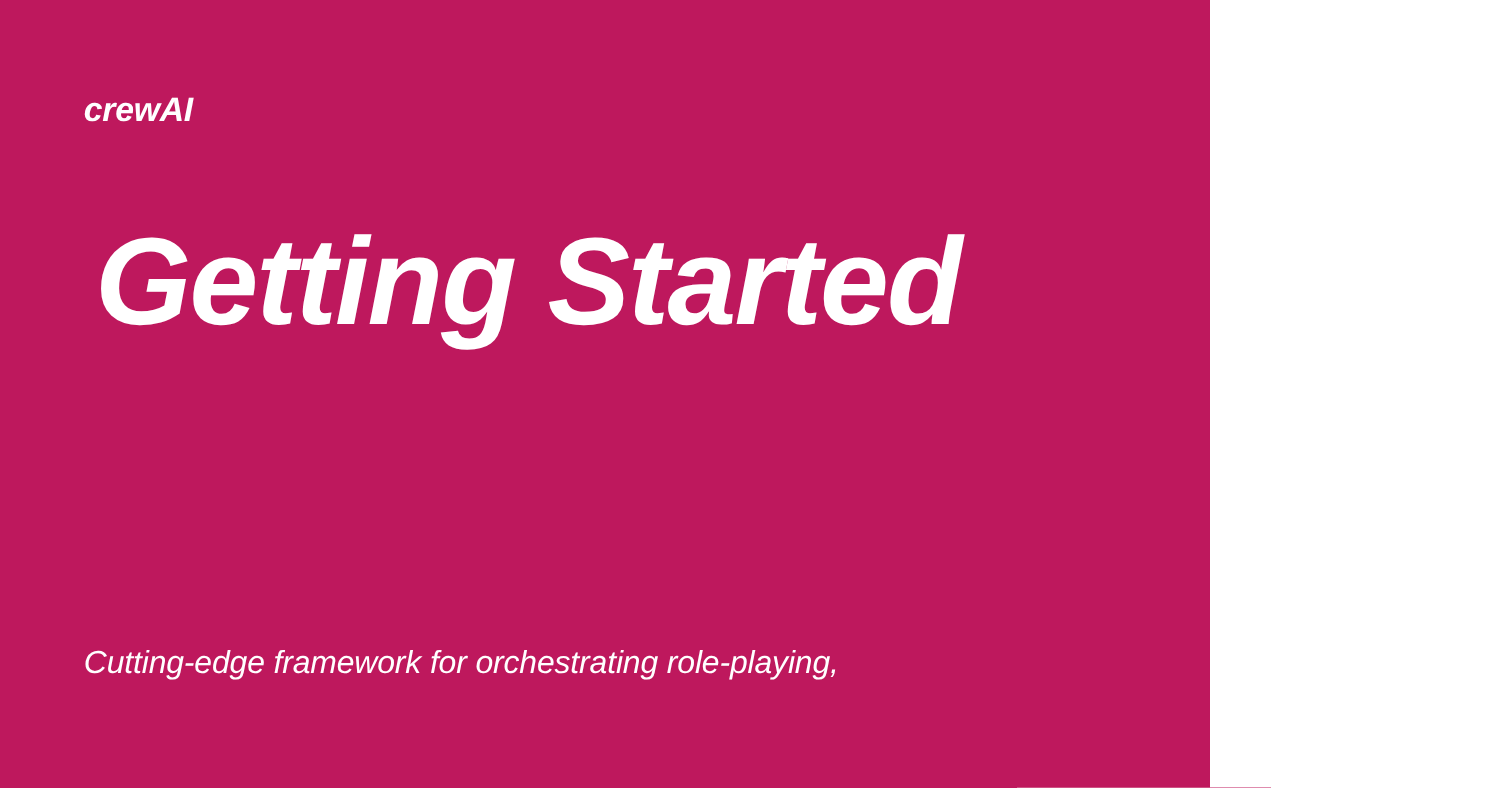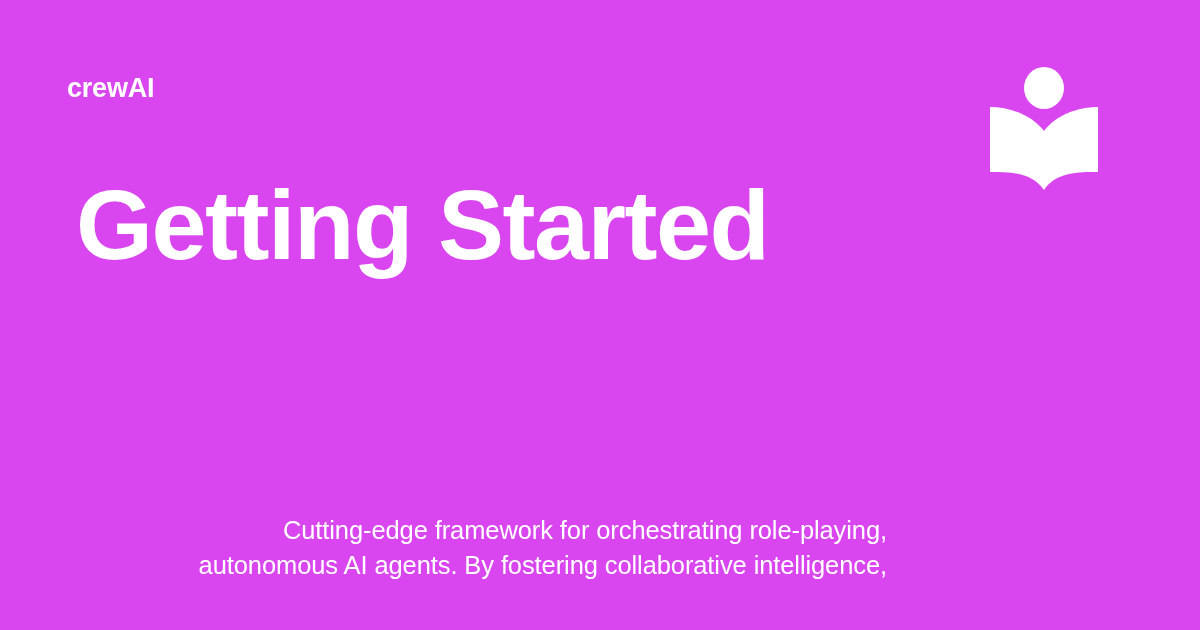--- a/index.html
+++ b/index.html
@@ -9,24 +9,25 @@
   body {
     width: 1200px;
     height: 630px;
     overflow: hidden;
     font-family: "Liberation Sans", sans-serif;
   }
 
   .og-card {
     position: relative;
     box-sizing: border-box;
-    width: 1200px;
+    width: 968px;
     height: 630px;
-    background: #d946ef;
+    background: #be185d;
     overflow: hidden;
+    font-style: italic;
   }
 
   
   .brand {
     position: absolute;
     left: 67px;
     top: 72px;
     font-size: 27px;
     font-weight: 700;
     line-height: 32px;
@@ -58,21 +59,20 @@
     margin: 0;
     font-size: 25.5px;
     font-weight: 400;
     line-height: 35px;
     letter-spacing: -0.1px;
     color: #ffffff;
   }
   .description .desc-line {
     display: block;
     white-space: nowrap;
-    text-align: right;
   }
 
   
   .book-icon {
     position: absolute;
     left: 988px;
     top: 66px;
     width: 112px;
     height: 128px;
   }
@@ -86,21 +86,20 @@
 <body>
 
 <div class="og-card">
 
   <div class="brand">crewAI</div>
 
   <h1 class="title">Getting Started</h1>
 
   <div class="description">
     <span class="desc-line">Cutting-edge framework for orchestrating role-playing,</span>
-    <span class="desc-line">autonomous AI agents. By fostering collaborative intelligence,</span>
   </div>
 
   <div class="book-icon">
     <svg viewBox="0 0 112 128" xmlns="http://www.w3.org/2000/svg" aria-hidden="true">
 
       <ellipse cx="56" cy="22" rx="20" ry="21" fill="#ffffff"></ellipse>
 
       <path d="M2 41
                C 22 41, 44 49, 56 65
                L 56 124

